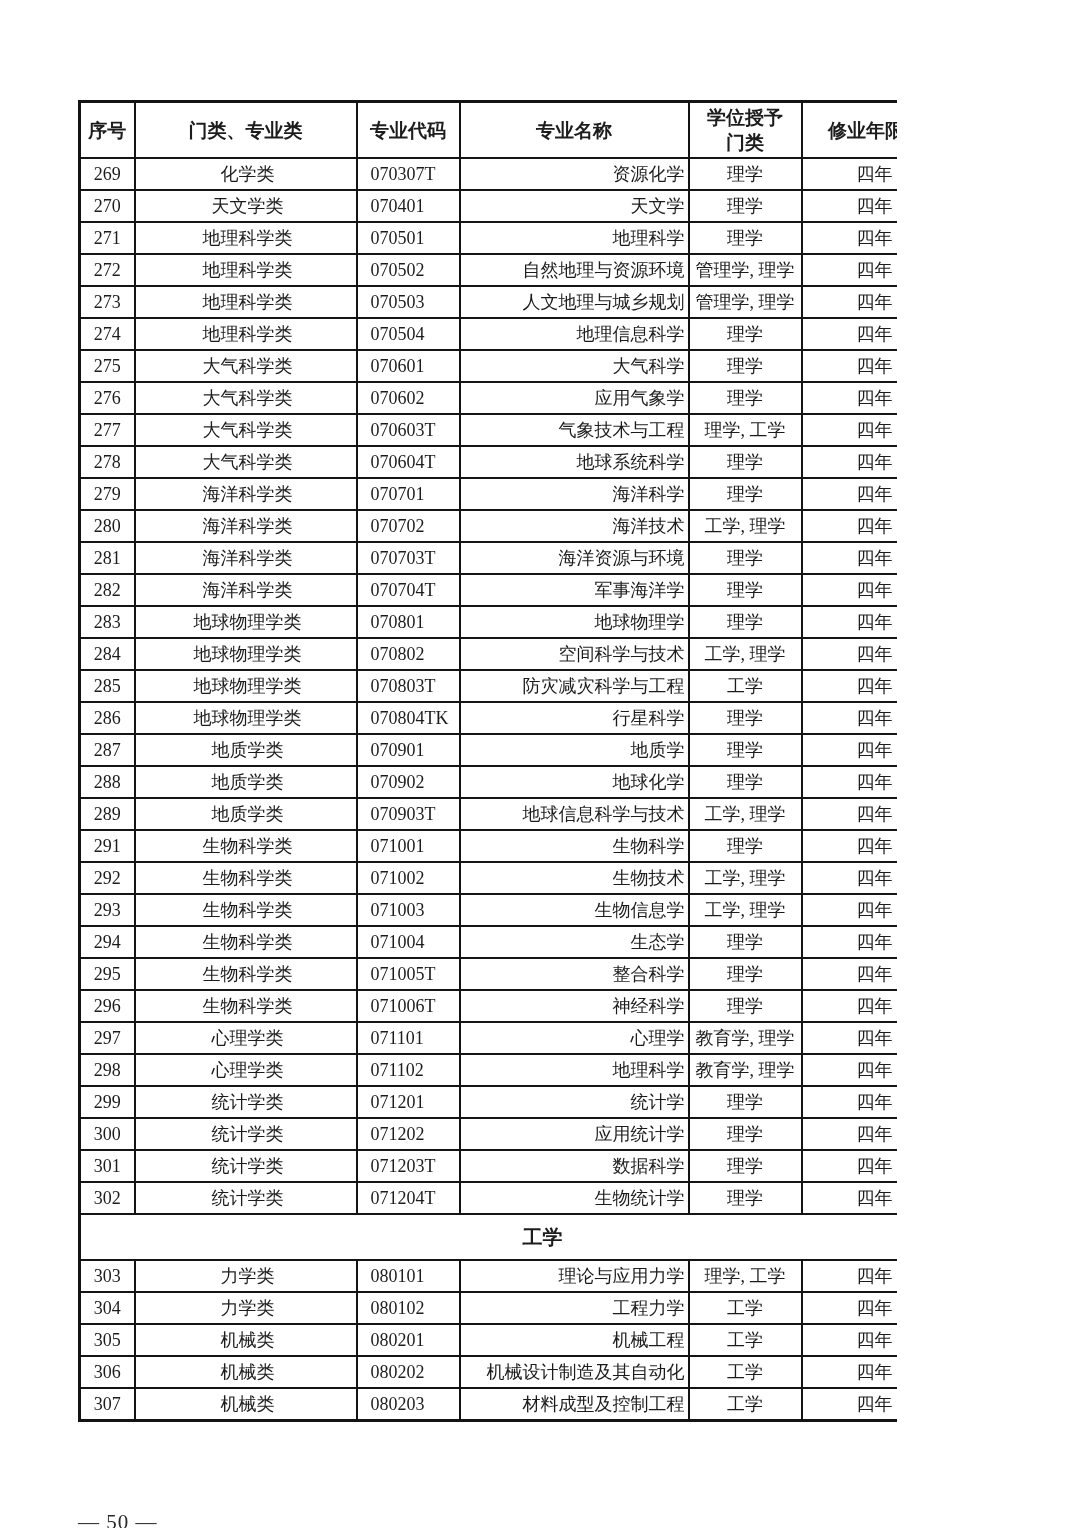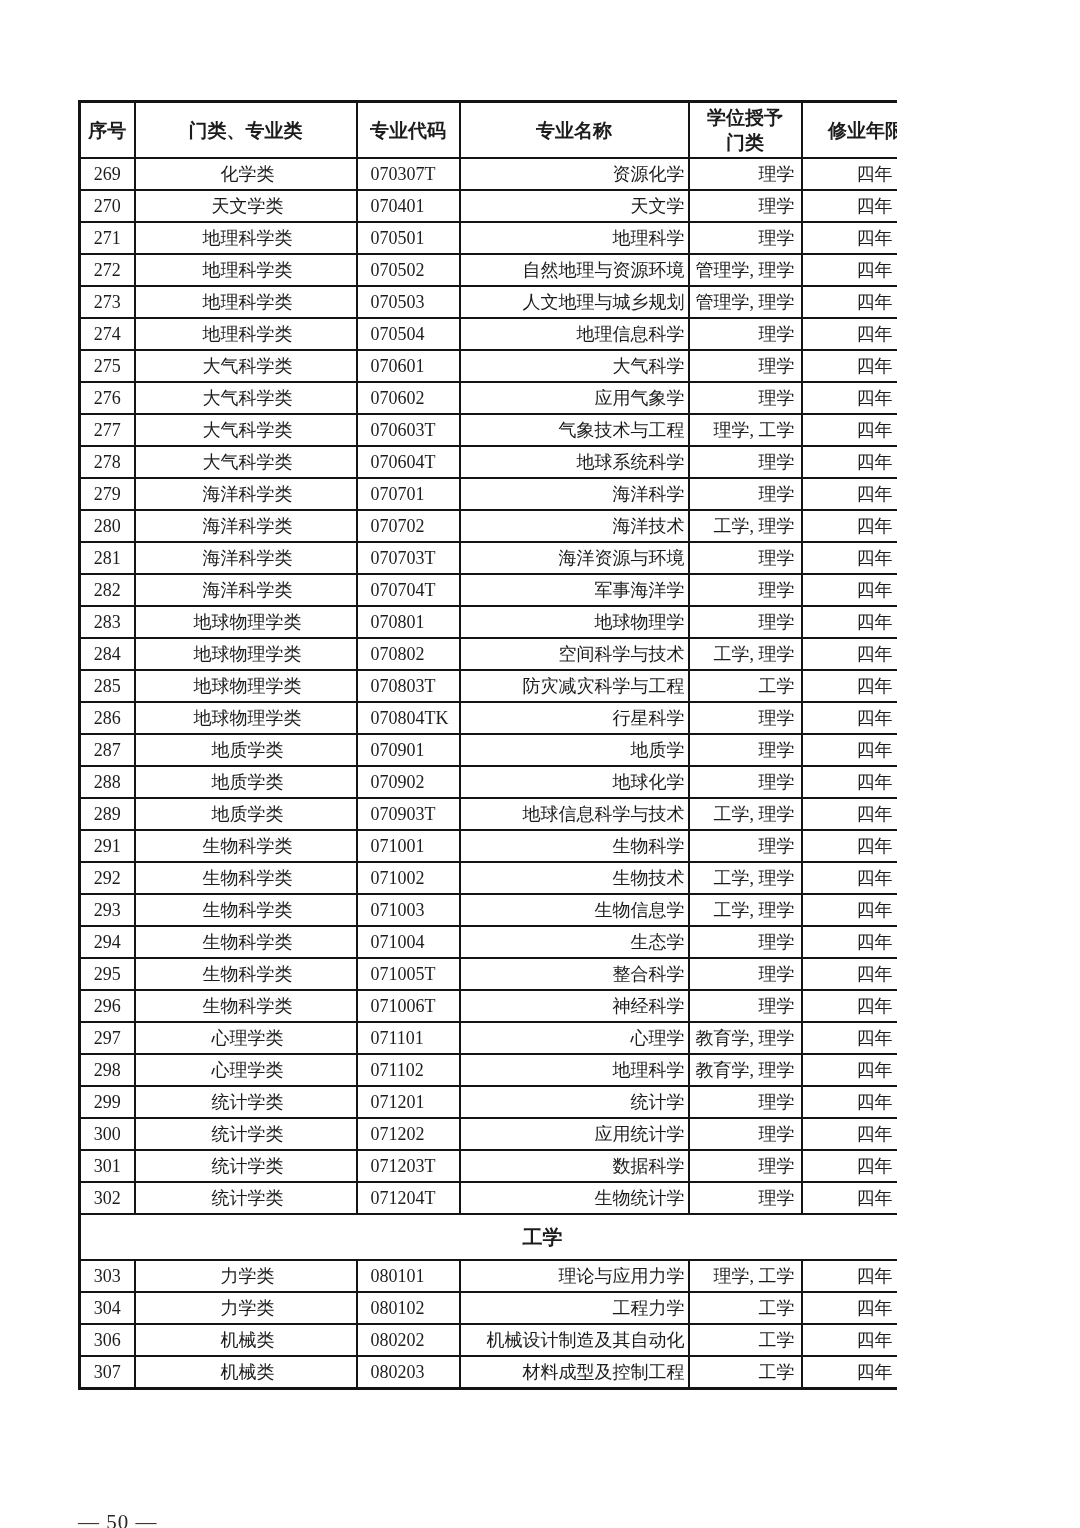--- a/index.html
+++ b/index.html
@@ -36,21 +36,21 @@
   td {
     font-size:18px;
     line-height:24px;
     padding:2px 3px;
     height:26px;
   }
   td.c-no     { text-align:center; }
   td.c-cat    { text-align:center; padding-left:7px; }
   td.c-code   { text-align:left; padding-left:13px; font-family:"Liberation Serif","DejaVu Serif",serif; }
   td.c-name   { text-align:right; padding-left:5px; }
-  td.c-degree { text-align:right; padding-left:6px; padding-right:6px; }
+  td.c-degree { text-align:center; padding-left:6px; padding-right:6px; }
   td.c-years  { text-align:center;padding-left:20px; }
   td.c-added  { text-align:center; }
   tr.section-row td {
     text-align:center;
     font-weight:bold;
     font-size:20px;
     height:40px;
   }
   .footer {
     position:absolute;
@@ -437,20 +437,29 @@
   <tr class="data-row">
     <td class="c-no">304</td>
     <td class="c-cat">力学类</td>
     <td class="c-code">080102</td>
     <td class="c-name">工程力学</td>
     <td class="c-degree">工学</td>
     <td class="c-years">四年</td>
     <td class="c-added"></td>
   </tr>
 
+  <tr class="data-row">
+    <td class="c-no">305</td>
+    <td class="c-cat">机械类</td>
+    <td class="c-code">080201</td>
+    <td class="c-name">机械工程</td>
+    <td class="c-degree">工学</td>
+    <td class="c-years">四年</td>
+    <td class="c-added"></td>
+  </tr>
 
   <tr class="data-row">
     <td class="c-no">306</td>
     <td class="c-cat">机械类</td>
     <td class="c-code">080202</td>
     <td class="c-name">机械设计制造及其自动化</td>
     <td class="c-degree">工学</td>
     <td class="c-years">四年</td>
     <td class="c-added"></td>
   </tr>

